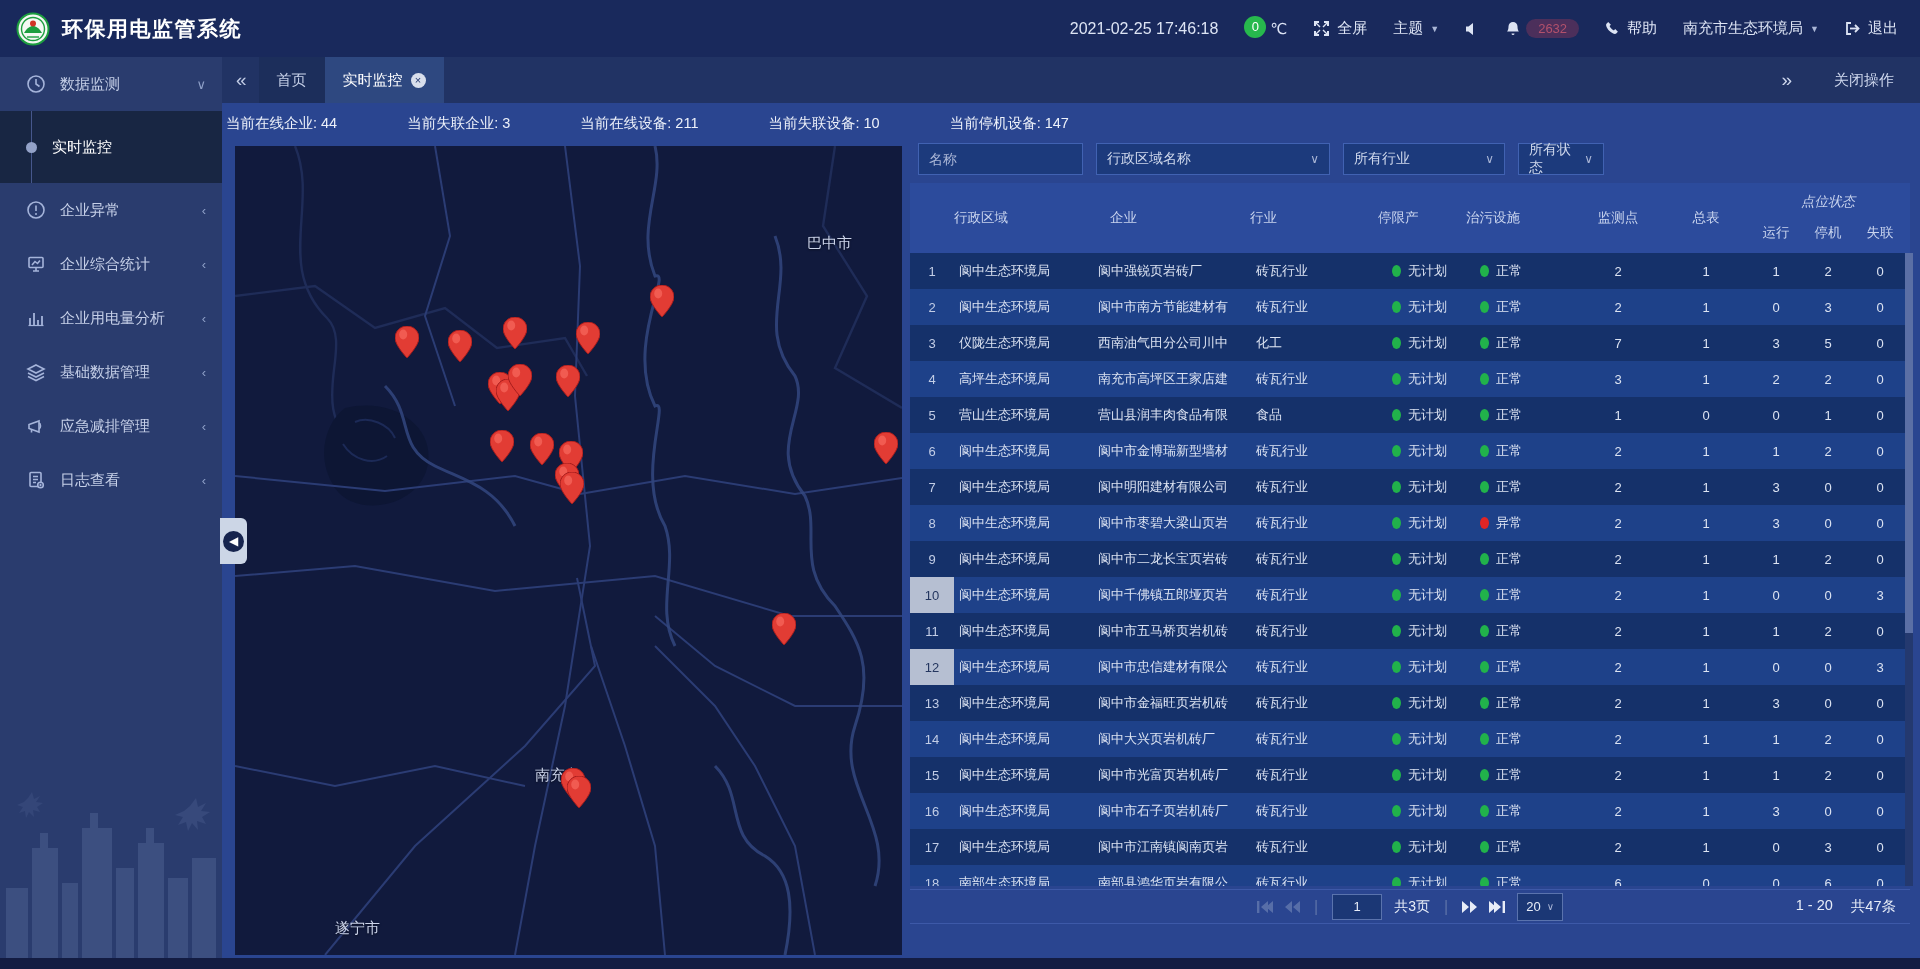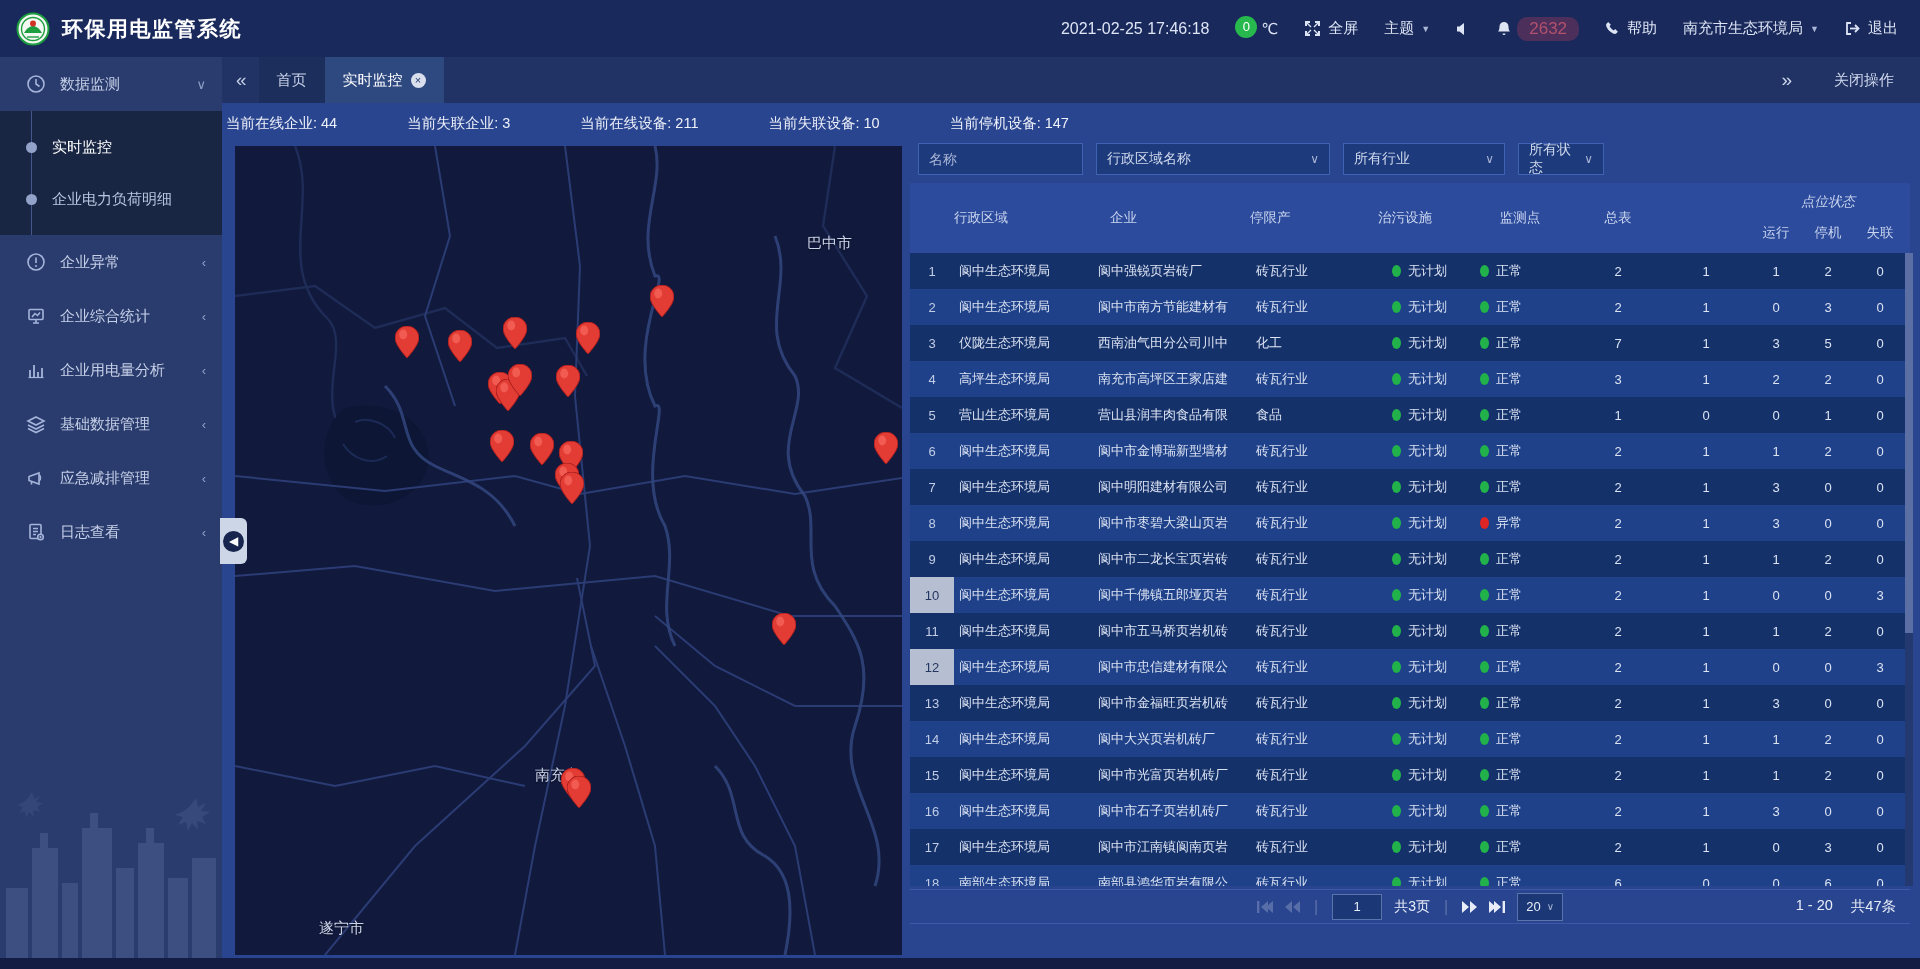--- a/index.html
+++ b/index.html
@@ -12,21 +12,21 @@
   .logo{width:34px;height:34px;margin-right:12px;display:flex;align-items:center;justify-content:center;}
   .app-title{font-size:21px;font-weight:bold;letter-spacing:1.5px;color:#ffffff;}
   .topbar-right{display:flex;align-items:center;gap:26px;font-size:15px;color:#dde4f4;}
   .datetime{font-size:16px;}
   .temp{display:flex;align-items:flex-start;gap:4px;}
   .temp-badge{width:22px;height:22px;border-radius:50%;background:#27b94d;color:#fff;font-size:13px;
     display:flex;align-items:center;justify-content:center;margin-top:-4px;}
   .top-item{display:flex;align-items:center;gap:7px;cursor:pointer;white-space:nowrap;}
   .caret{font-size:9px;color:#aab6d6;}
   .bell{color:#3d4c7e;}
-  .notif-count{background:#4c2f5b;color:#b2516c;border-radius:10px;padding:2px 12px;font-size:17px;margin-left:-2px;}
+  .notif-count{background:#4c2f5b;color:#b2516c;border-radius:10px;padding:2px 12px;font-size:13px;margin-left:-2px;}
   .ticon{display:inline-flex;color:#dde4f4;}
   
   .sidebar{position:absolute;left:0;top:57px;width:222px;height:901px;background:#2a3c6e;overflow:hidden;}
   .side-group{height:54px;display:flex;align-items:center;padding:0 16px 0 26px;color:#c6d0e8;font-size:15px;cursor:pointer;}
   .side-group .sicon{width:20px;height:20px;margin-right:14px;color:#a5b4da;display:inline-flex;}
   .side-group .schev{margin-left:auto;color:#8fa0c8;font-size:13px;}
   .side-sub{background:#182643;position:relative;padding:10px 0;}
   .side-sub::before{content:'';position:absolute;left:31px;top:0;bottom:0;width:1px;background:#46578c;}
   .sub-item{height:52px;display:flex;align-items:center;padding-left:52px;color:#b9c4e0;font-size:15px;position:relative;cursor:pointer;}
   .sub-item::before{content:'';position:absolute;left:26px;width:11px;height:11px;border-radius:50%;background:#93a2c8;}
@@ -185,21 +185,20 @@
             <svg width="20" height="20" viewBox="0 0 20 20" fill="none" stroke="currentColor" stroke-width="1.6">
               <circle cx="10" cy="10" r="8"></circle>
               <path d="M10 5v5l3.5 2.5"></path>
             </svg>
           </span>
           <span class="slabel">数据监测</span>
           <span class="schev">∨</span>
         </div>
         <div class="side-sub">
           <div class="sub-item active">实时监控</div>
-          <div class="sub-item">企业电力负荷明细</div>
         </div>
         <div class="side-group">
           <span class="sicon">
             <svg width="20" height="20" viewBox="0 0 20 20" fill="none" stroke="currentColor" stroke-width="1.6">
               <circle cx="10" cy="10" r="8"></circle>
               <path d="M10 5.5v5.5"></path>
               <circle cx="10" cy="14" r="1" fill="currentColor" stroke="none"></circle>
             </svg>
           </span>
           <span class="slabel">企业异常</span>
@@ -328,21 +327,21 @@
         <g fill="none" stroke="#33477f" stroke-width="3" opacity=".85">
           <path d="M420 0 C430 40 400 80 420 130 C438 124 390 200 420 260 C436 252 400 330 430 380 C444 420 420 460 440 500"></path>
           <path d="M540 90 C560 140 520 180 560 230 C576 264 530 300 570 350 C586 384 560 420 600 460 C624 496 640 520 620 580 C600 640 660 680 640 740"></path>
           <path d="M150 240 C180 270 160 300 200 320 C228 334 260 340 280 380"></path>
           <path d="M480 620 C510 650 490 690 530 710 C556 726 560 760 550 809"></path>
         </g>
       </svg>
       <div id="map-labels">
           <span class="city-label" style="left: 572px; top: 88px;">巴中市</span>
           <span class="city-label" style="left: 300px; top: 620px;">南充市</span>
-          <span class="city-label" style="left: 84px; top: 773px;">遂宁市</span>
+          <span class="city-label" style="left: 100px; top: 773px;">遂宁市</span>
         </div>
       <div id="map-pins">
           <div class="pin" style="left: 160px; top: 180px;"><svg width="24" height="32" viewBox="0 0 24 32">
               <path d="M12 0C5.4 0 0 5.4 0 12c0 7.4 12 20 12 20s12-12.6 12-20C24 5.4 18.6 0 12 0z" fill="#e23c34" stroke="#a61d1d" stroke-width="1"></path>
               <ellipse cx="8.2" cy="8.5" rx="4" ry="5" fill="#ff7a6e" opacity="0.5"></ellipse>
             </svg></div>
           <div class="pin" style="left: 213px; top: 184px;"><svg width="24" height="32" viewBox="0 0 24 32">
               <path d="M12 0C5.4 0 0 5.4 0 12c0 7.4 12 20 12 20s12-12.6 12-20C24 5.4 18.6 0 12 0z" fill="#e23c34" stroke="#a61d1d" stroke-width="1"></path>
               <ellipse cx="8.2" cy="8.5" rx="4" ry="5" fill="#ff7a6e" opacity="0.5"></ellipse>
             </svg></div>
@@ -431,20 +430,21 @@
         <div class="f-select fw-status">
           <span>所有状态</span>
           <span class="fs-chev">∨</span>
         </div>
       </div>
 
       <div class="table-header grid-cols" id="thead">
           <div class="th"></div>
           <div class="th left pad5">行政区域</div>
           <div class="th left" style="padding-left:24px">企业</div>
+          <div class="th left pad6">行业</div>
           <div class="th left pad14">停限产</div>
           <div class="th left pad14">治污设施</div>
           <div class="th">监测点</div>
           <div class="th">总表</div>
           <div class="th-group">点位状态</div>
           <div class="th-sub" style="grid-column:9">运行</div>
           <div class="th-sub" style="grid-column:10">停机</div>
           <div class="th-sub" style="grid-column:11">失联</div>
         </div>
       <div class="table-body" id="tbody">

